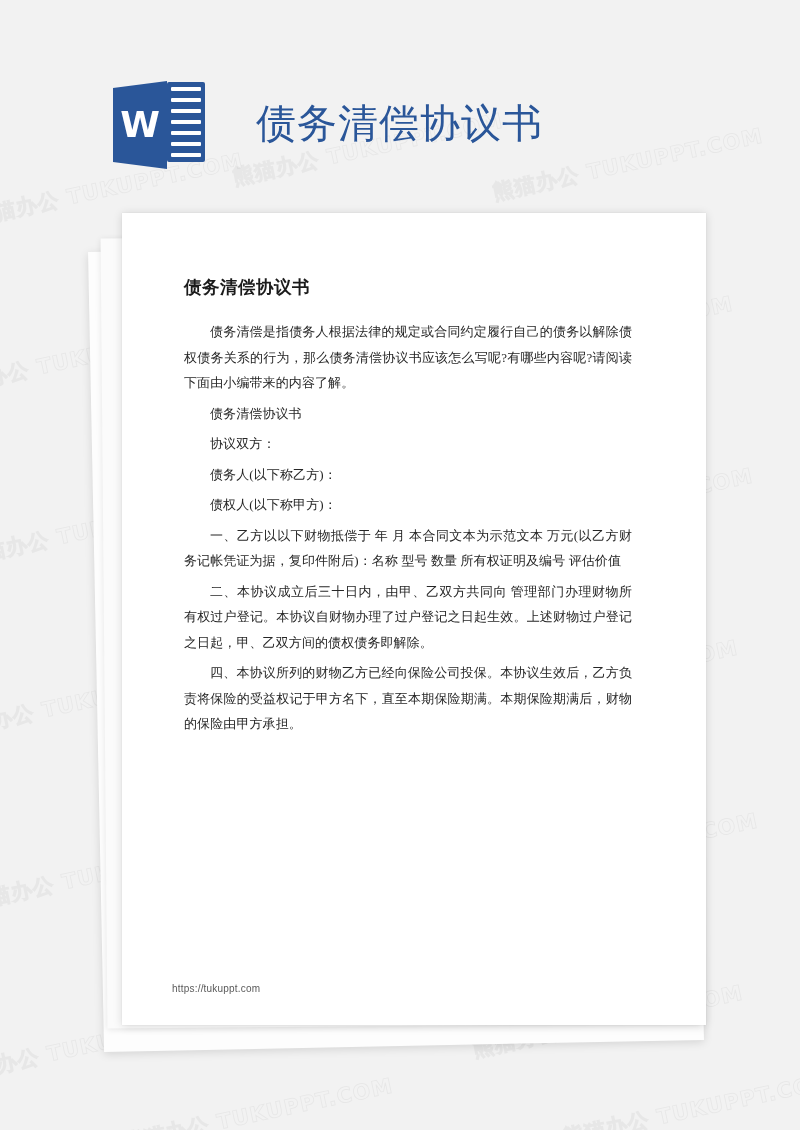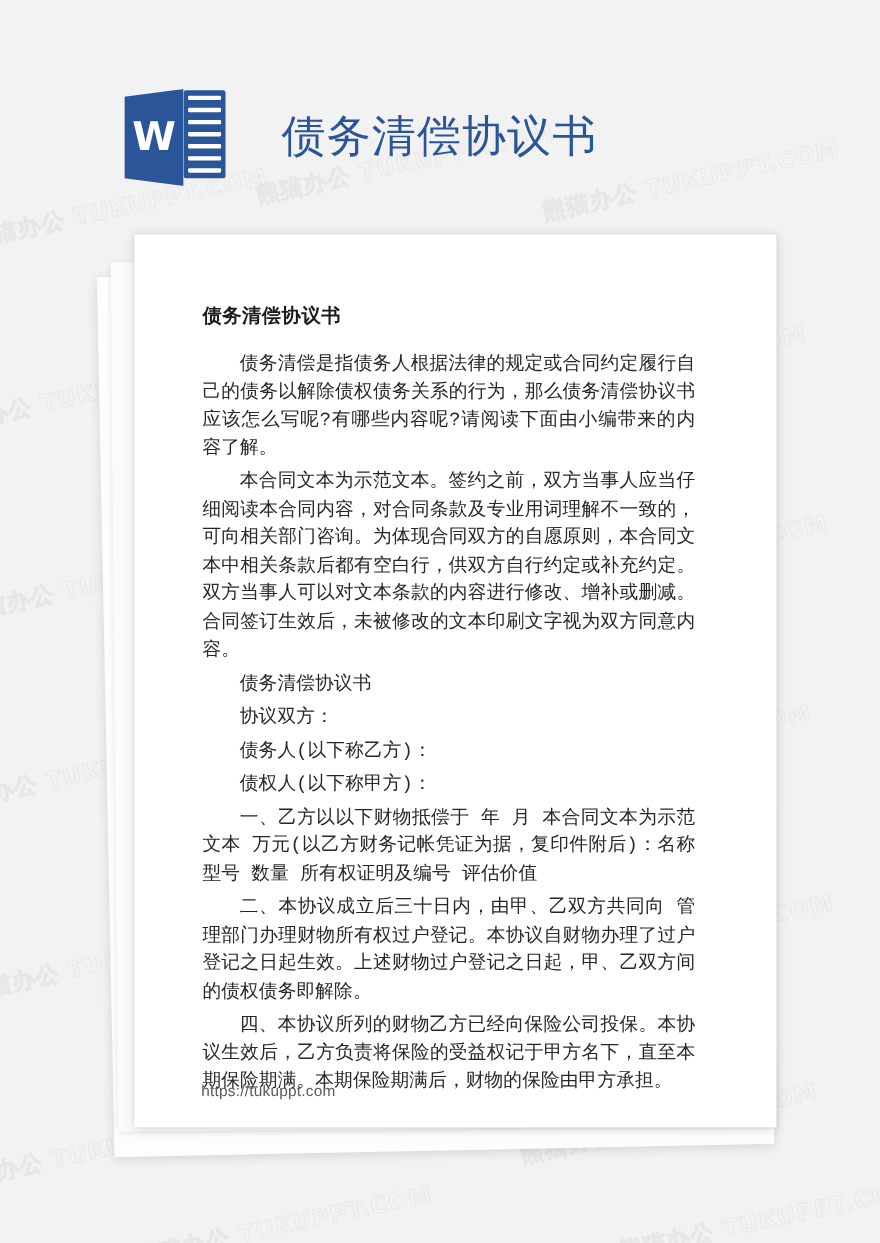--- a/index.html
+++ b/index.html
@@ -157,36 +157,36 @@
   .doc-title {
     font-family: "DejaVu Serif", "Liberation Serif", serif;
     font-size: 17.5px;
     font-weight: bold;
     color: #1b1b1b;
     margin-bottom: 20px;
     letter-spacing: 0.5px;
   }
 
   .para {
-    font-family: Liberation Mono, monospace;
-    font-size: 17px;
+    font-family: Liberation Serif, serif;
+    font-size: 13px;
     line-height: 25.5px;
     color: #262626;
     text-align: justify;
     text-indent: 2em;
     margin-bottom: 5px;
     letter-spacing: 0.1px;
   }
 
   .doc-footer-url {
     position: absolute;
-    left: 61px;
+    left: 50px;
     top: 770px;
     font-family: "Liberation Sans", sans-serif;
-    font-size: 14px;
+    font-size: 10px;
     color: #5a5a5a;
     letter-spacing: 0.2px;
   }
 </style>
 </head>
 <body>
 
 <div class="watermark-layer">
   <div class="wm" style="left:-30px;  top:175px;">熊猫办公 TUKUPPT.COM</div>
   <div class="wm" style="left:230px; top:135px;">熊猫办公 TUKUPPT.COM</div>
@@ -214,21 +214,20 @@
   <div class="sheet-back"></div>
   <div class="sheet-back2"></div>
 
   <div class="sheet-main">
     <div class="doc-body">
 
       <div class="doc-title">债务清偿协议书</div>
 
       <p class="para">债务清偿是指债务人根据法律的规定或合同约定履行自己的债务以解除债权债务关系的行为，那么债务清偿协议书应该怎么写呢?有哪些内容呢?请阅读下面由小编带来的内容了解。</p>
 
-      <p class="para">本合同文本为示范文本。签约之前，双方当事人应当仔细阅读本合同内容，对合同条款及专业用词理解不一致的，可向相关部门咨询。为体现合同双方的自愿原则，本合同文本中相关条款后都有空白行，供双方自行约定或补充约定。双方当事人可以对文本条款的内容进行修改、增补或删减。合同签订生效后，未被修改的文本印刷文字视为双方同意内容。</p>
 
       <p class="para">债务清偿协议书</p>
 
       <p class="para">协议双方：</p>
 
       <p class="para">债务人(以下称乙方)：</p>
 
       <p class="para">债权人(以下称甲方)：</p>
 
 

